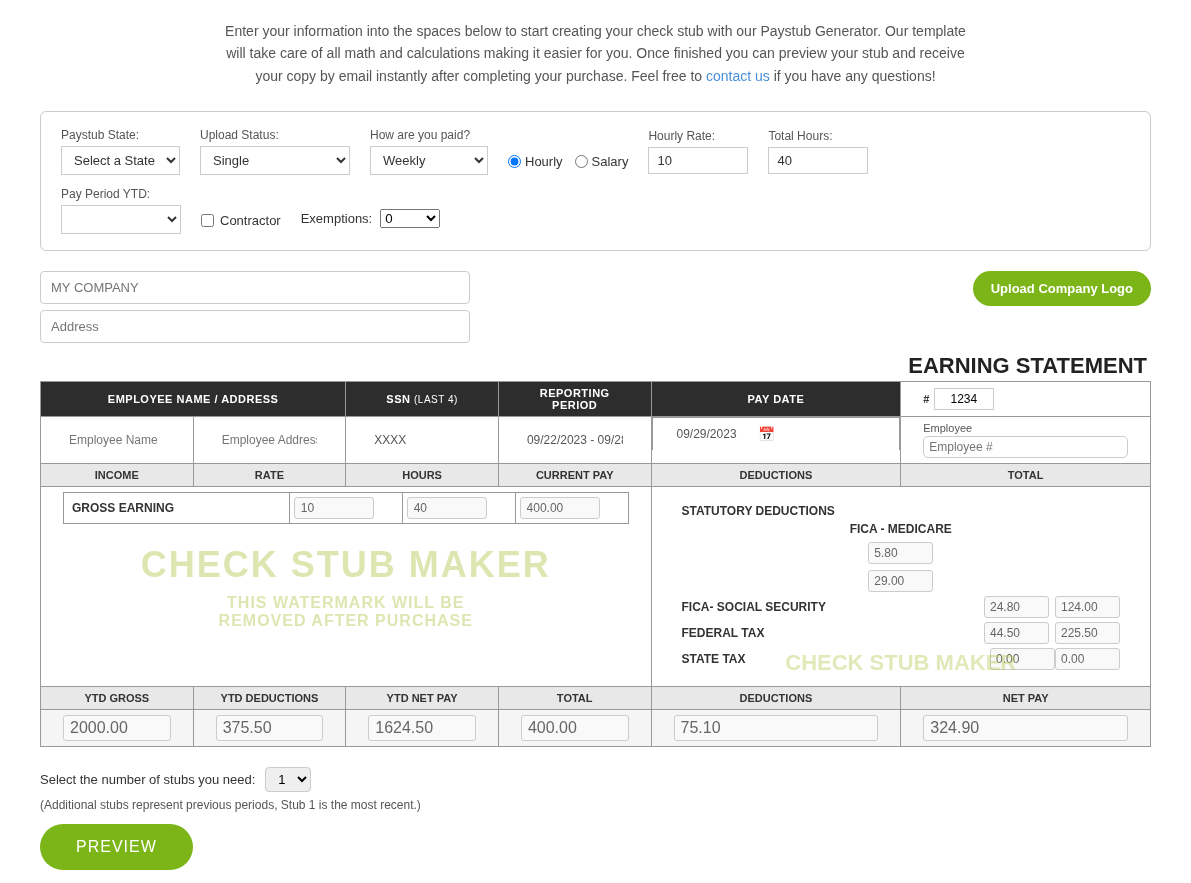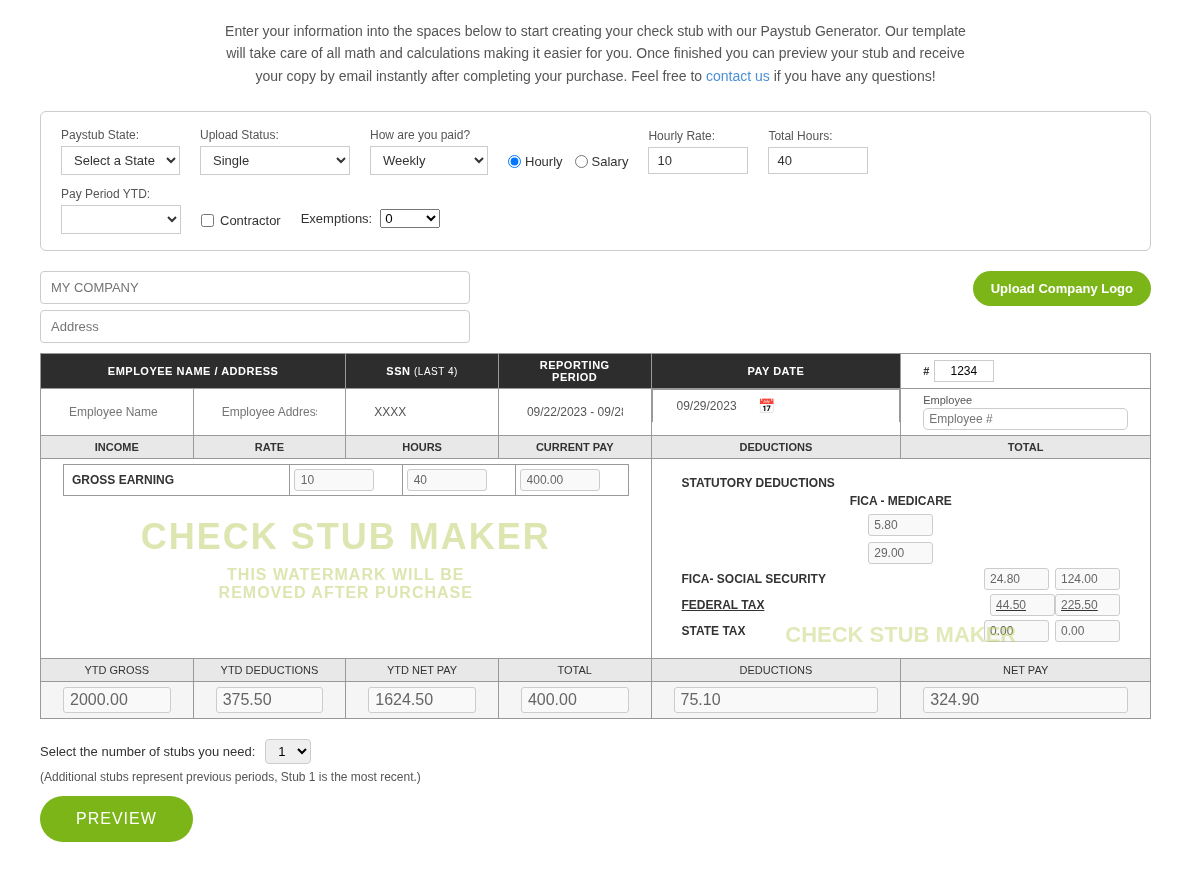--- a/index.html
+++ b/index.html
@@ -71,21 +71,21 @@
     }
     .watermark-overlay {
       position: absolute; top: 0; left: 0; right: 0; bottom: 0;
       display: flex; flex-direction: column; align-items: center; justify-content: center;
       pointer-events: none; z-index: 1;
     }
     .watermark-main { font-size: 36px; font-weight: 900; color: rgba(180,200,80,0.45); letter-spacing: 2px; }
     .watermark-sub { font-size: 16px; font-weight: 700; color: rgba(180,200,80,0.45); letter-spacing: 1px; margin-top: 8px; text-align: center; }
 
     .ytd-row td { background: #f5f5f5; }
-    .ytd-header-row th { background: #e8e8e8; font-size: 11px; text-transform: uppercase; text-align: center; font-weight: normal; }
+    .ytd-header-row th { background: #e8e8e8; font-size: 11px; text-transform: uppercase; text-align: center; font-weight: bold; }
 
     .bottom-section { margin-top: 20px; font-size: 13px; }
     .stubs-select-row { display: flex; align-items: center; gap: 10px; margin-bottom: 6px; }
     .stubs-note { color: #555; font-size: 12px; margin-bottom: 12px; }
     .preview-btn {
       background: #7cb518; color: #fff; border: none; border-radius: 25px;
       padding: 14px 36px; font-size: 16px; font-weight: normal; cursor: pointer; letter-spacing: 1px;
     }
 
     
@@ -169,20 +169,21 @@
       </div>
     </div>
   </div>
 
   <div class="company-section">
     <button class="upload-logo-btn">Upload Company Logo</button>
     <input type="text" placeholder="MY COMPANY" style="">
     <input type="text" placeholder="Address" style="">
   </div>
 
+  <div class="earning-statement-title">EARNING STATEMENT</div>
 
   <table class="stub-table">
 
     <thead>
       <tr class="header-row">
         <th colspan="2">
           <span>EMPLOYEE NAME / ADDRESS</span>
         </th>
         <th>
           <span>SSN</span>
@@ -270,26 +271,26 @@
                 <div style="display: flex; align-items: center; margin-bottom: 4px; gap: 6px; flex-direction: column;">
                   <div style="flex: 1 1 0%; font-size: 12px; font-weight: 600;">FICA - MEDICARE</div>
                   <input type="text" value="5.80" style="width: 65px; border: 1px solid rgb(204, 204, 204); border-radius: 3px; padding: 3px 5px; font-size: 12px; background: rgb(249, 249, 249); color: rgb(102, 102, 102);">
                   <input type="text" value="29.00" style="width: 65px; border: 1px solid rgb(204, 204, 204); border-radius: 3px; padding: 3px 5px; font-size: 12px; background: rgb(249, 249, 249); color: rgb(102, 102, 102);">
                 </div>
                 <div style="display: flex; align-items: center; margin-bottom: 4px; gap: 6px;">
                   <div style="flex: 1 1 0%; font-size: 12px; font-weight: 600;">FICA- SOCIAL SECURITY</div>
                   <input type="text" value="24.80" style="width: 65px; border: 1px solid rgb(204, 204, 204); border-radius: 3px; padding: 3px 5px; font-size: 12px; background: rgb(249, 249, 249); color: rgb(102, 102, 102);">
                   <input type="text" value="124.00" style="width: 65px; border: 1px solid rgb(204, 204, 204); border-radius: 3px; padding: 3px 5px; font-size: 12px; background: rgb(249, 249, 249); color: rgb(102, 102, 102);">
                 </div>
-                <div style="display: flex; align-items: center; margin-bottom: 4px;  text-decoration: underline;">
+                <div style="display: flex; align-items: center; margin-bottom: 4px; gap: 6px;">
                   <div style="flex: 1 1 0%; font-size: 12px; font-weight: 600;">FEDERAL TAX</div>
                   <input type="text" value="44.50" style="width: 65px; border: 1px solid rgb(204, 204, 204); border-radius: 3px; padding: 3px 5px; font-size: 12px; background: rgb(249, 249, 249); color: rgb(102, 102, 102);">
                   <input type="text" value="225.50" style="width: 65px; border: 1px solid rgb(204, 204, 204); border-radius: 3px; padding: 3px 5px; font-size: 12px; background: rgb(249, 249, 249); color: rgb(102, 102, 102);">
                 </div>
-                <div style="display: flex; align-items: center; margin-bottom: 4px; gap: 6px;">
+                <div style="display: flex; align-items: center; margin-bottom: 4px; gap: 0;">
                   <div style="flex: 1 1 0%; font-size: 12px; font-weight: 600;">STATE TAX</div>
                   <input type="text" value="0.00" style="width: 65px; border: 1px solid rgb(204, 204, 204); border-radius: 3px; padding: 3px 5px; font-size: 12px; background: rgb(249, 249, 249); color: rgb(102, 102, 102);">
                   <input type="text" value="0.00" style="width: 65px; border: 1px solid rgb(204, 204, 204); border-radius: 3px; padding: 3px 5px; font-size: 12px; background: rgb(249, 249, 249); color: rgb(102, 102, 102);">
                 </div>
               </div>
           </div>
 
           <div style="position:absolute; bottom:10px; left:50%; transform:translateX(-50%); white-space:nowrap; font-size:22px; font-weight:900; color:rgba(180,200,80,0.4); pointer-events:none;">CHECK STUB MAKER</div>
         </td>
       </tr>

